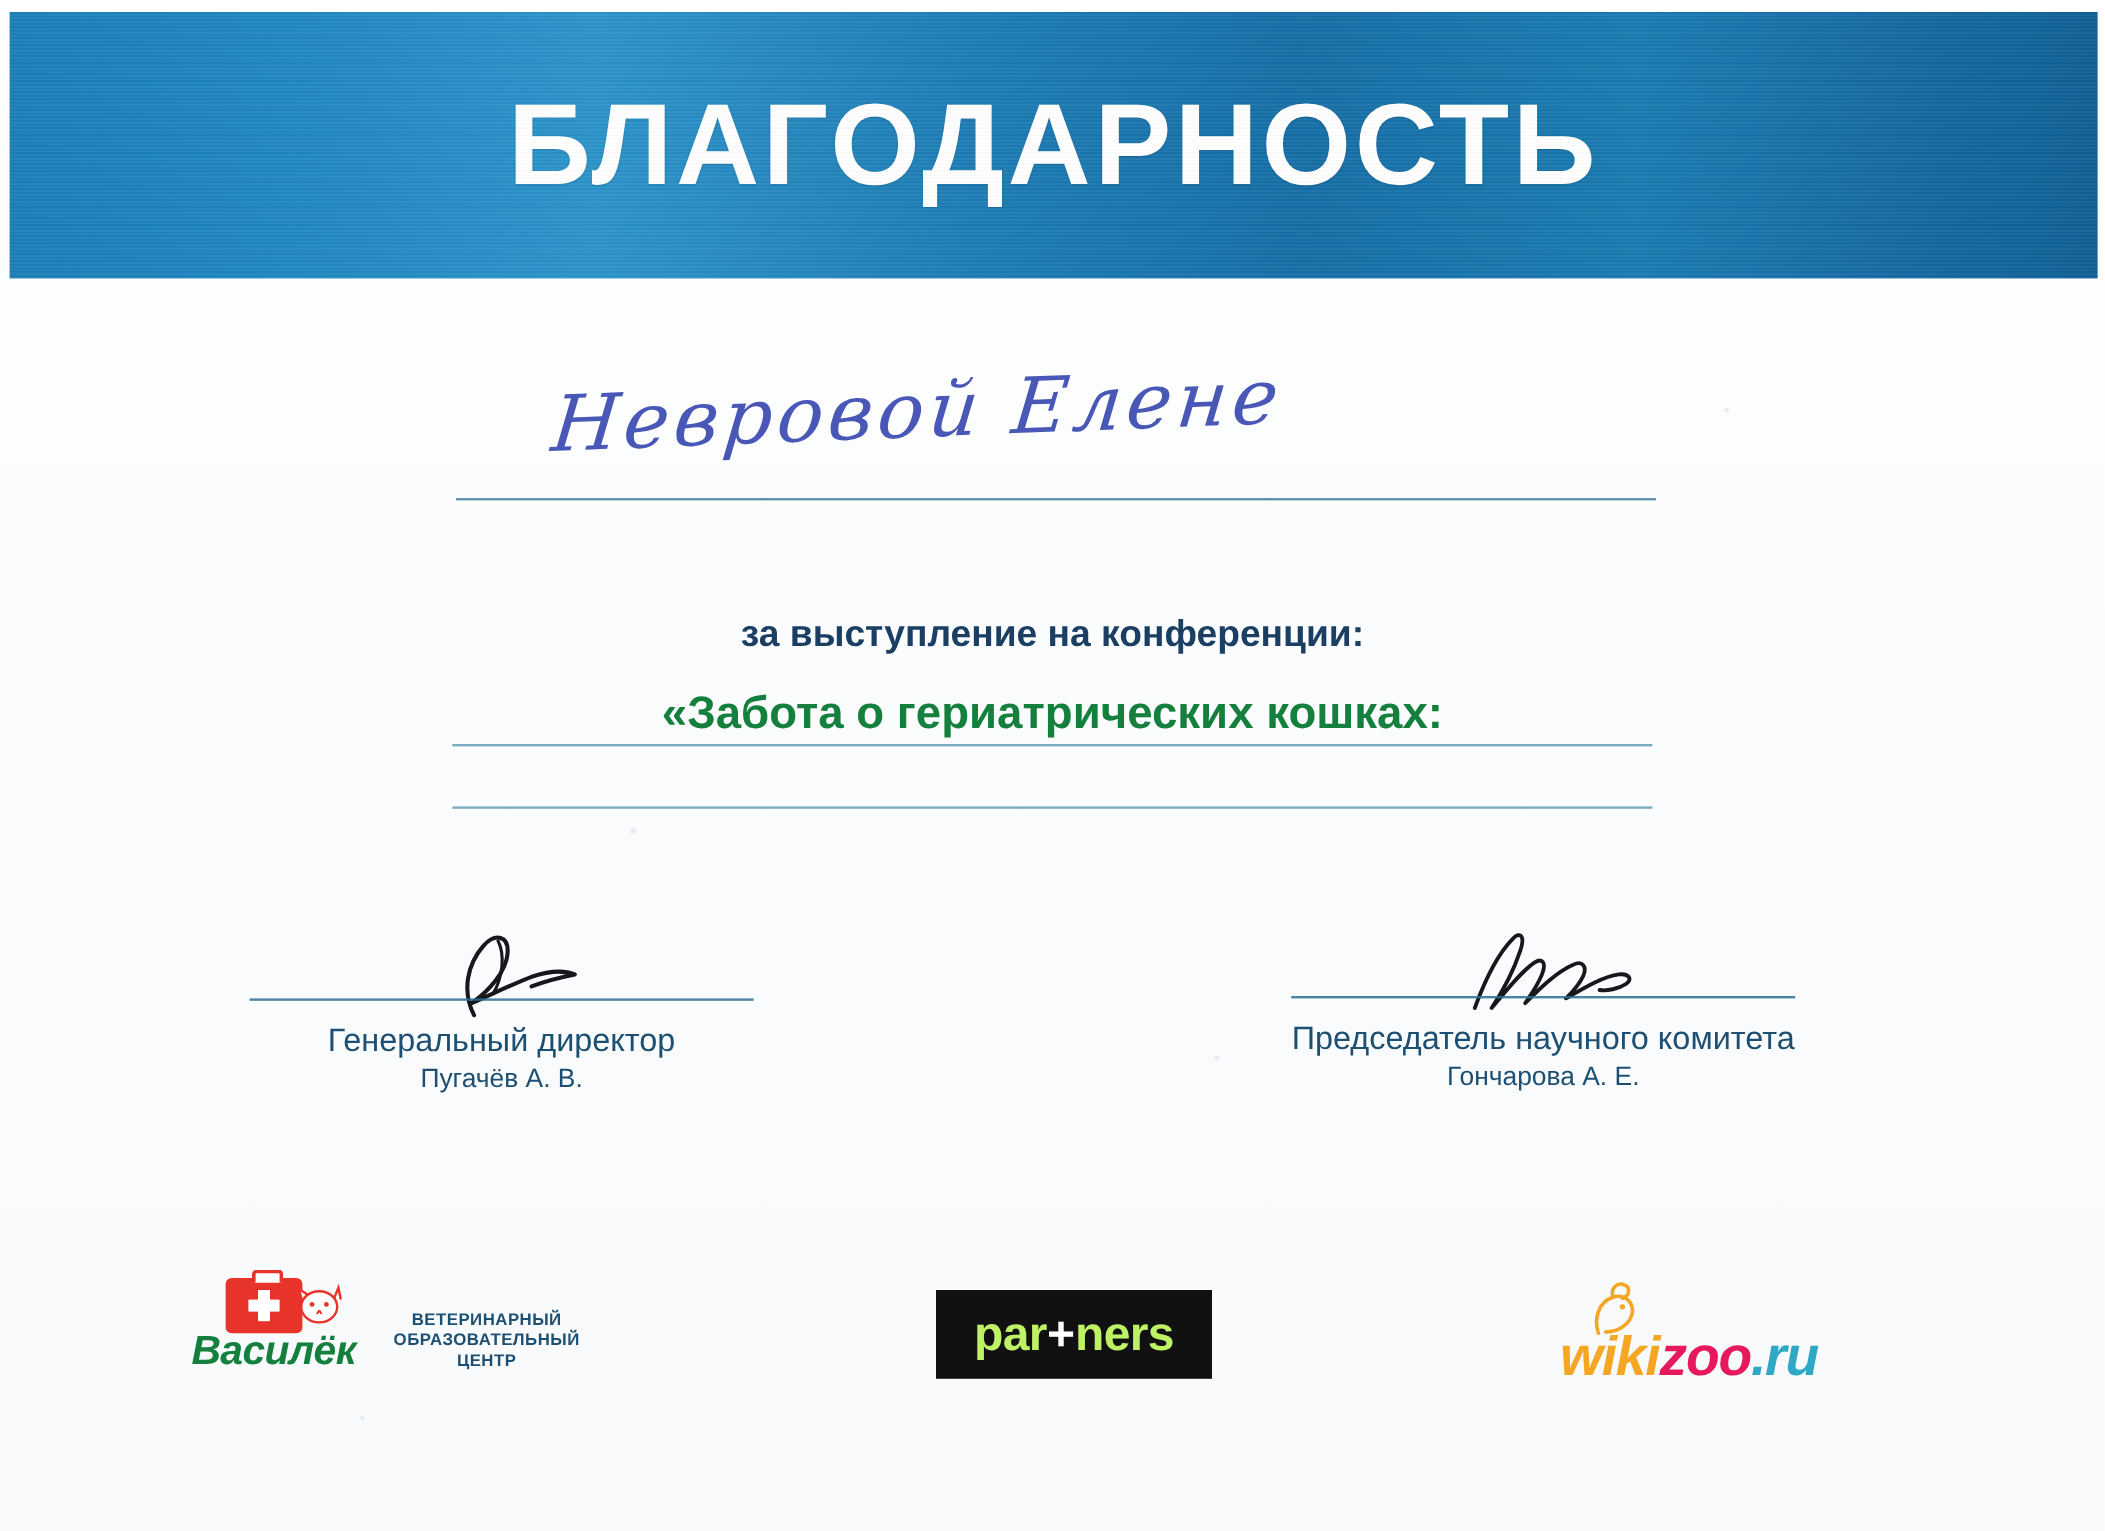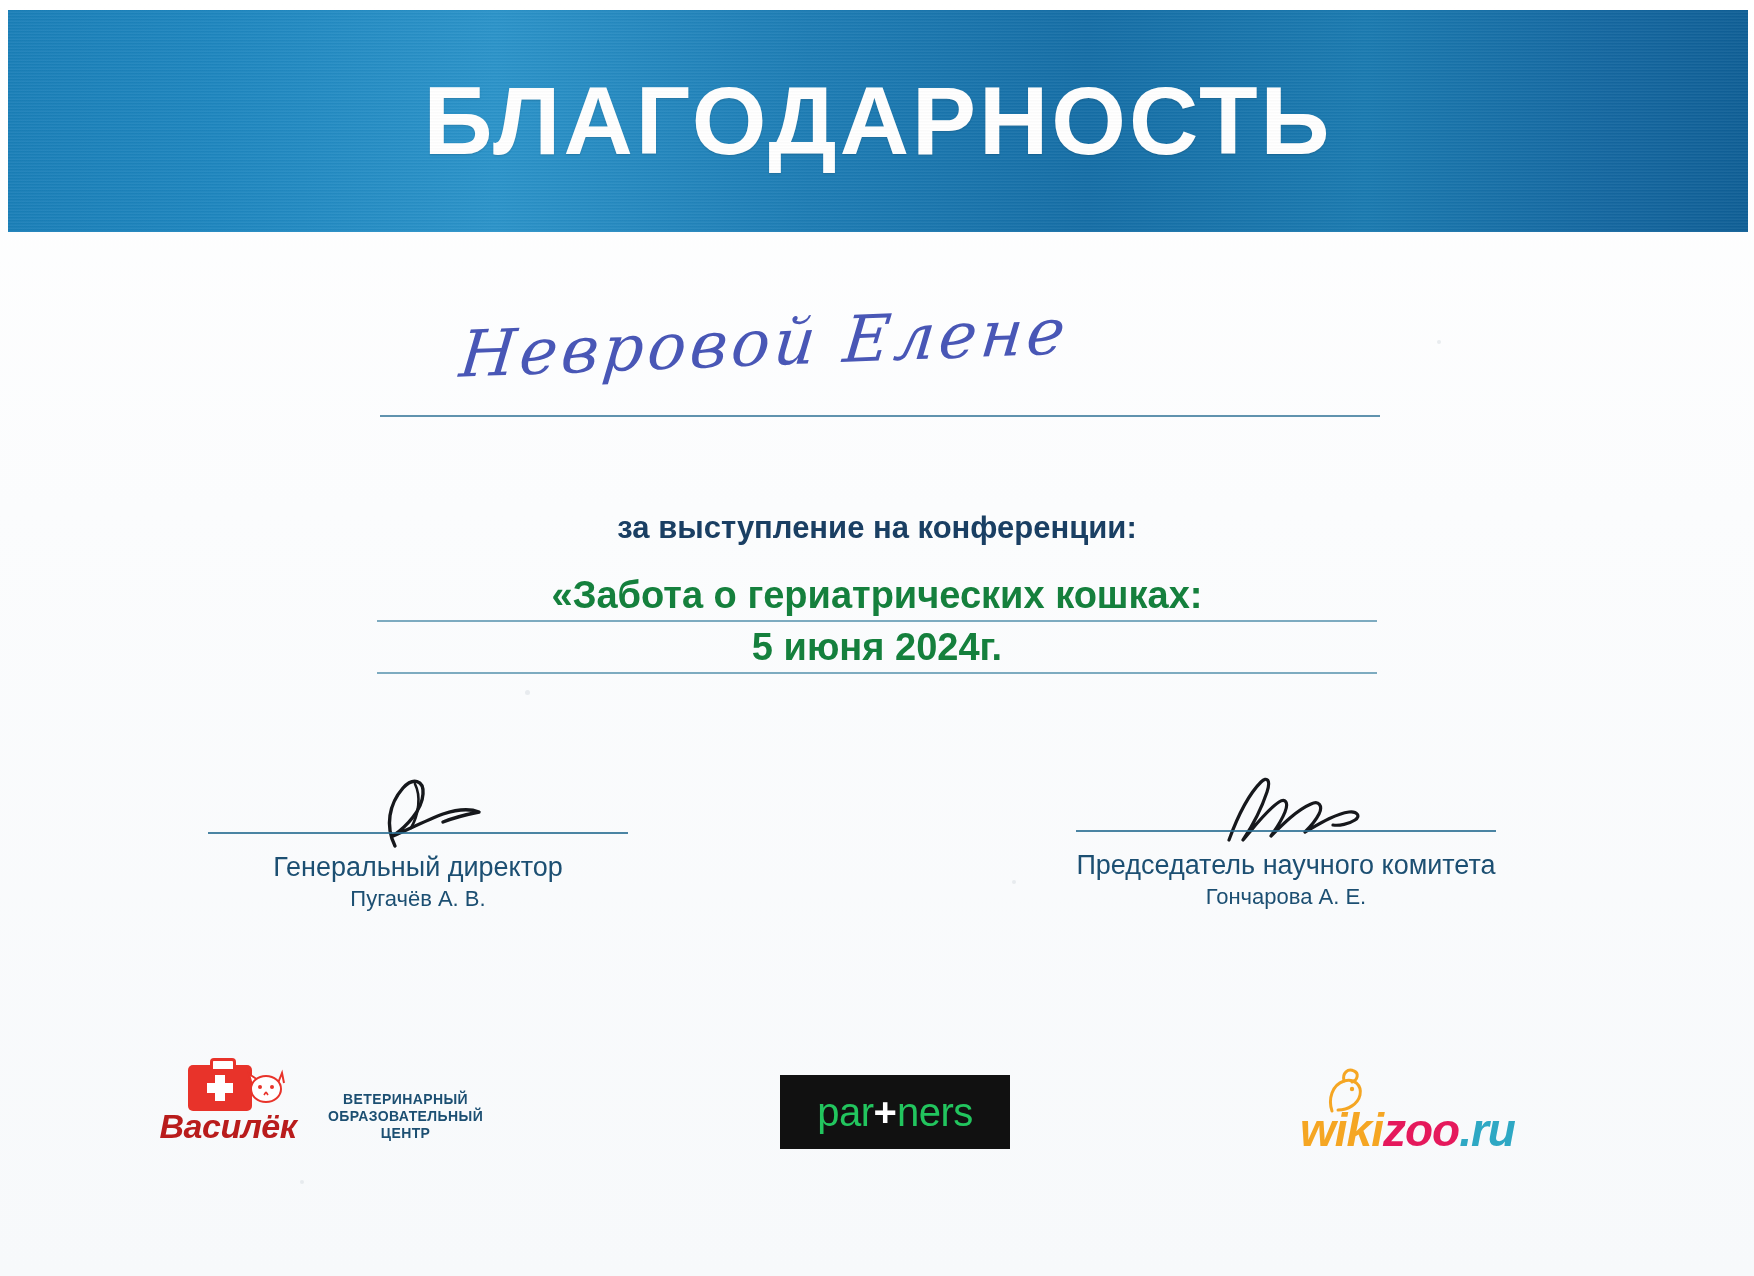--- a/index.html
+++ b/index.html
@@ -250,21 +250,21 @@
   }
   .vas-word {
     position: absolute;
     left: 0;
     top: 42px;
     width: 160px;
     text-align: center;
     font-size: 34px;
     font-weight: bold;
     font-style: italic;
-    color: #b91c1c;
+    color: #15803d;
     letter-spacing: -0.5px;
   }
   .vas-text {
     position: absolute;
     left: 180px;
     top: 26px;
     font-size: 14px;
     font-weight: bold;
     color: #1c4f72;
     line-height: 1.22;
@@ -278,23 +278,23 @@
     left: 780px;
     top: 20px;
     width: 230px;
     height: 74px;
     background: #111111;
     display: flex;
     align-items: center;
     justify-content: center;
   }
   .logo-partners .txt {
-    color: #22c55e;
+    color: #bef264;
     font-size: 40px;
-    font-weight: normal;
+    font-weight: bold;
     letter-spacing: -0.5px;
   }
   .logo-partners .plus {
     color: #ffffff;
     font-size: 40px;
     font-weight: bold;
   }
 
   
   .logo-wikizoo {
@@ -354,21 +354,20 @@
   </div>
 
   <div class="subtitle">за выступление на конференции:</div>
 
   <div class="conf-block">
     <div class="conf-line">
       <span>«Забота о гериатрических кошках:</span>
       <span class="rule"></span>
     </div>
     <div class="conf-line">
-      <span>5 июня 2024г.</span>
       <span class="rule"></span>
     </div>
   </div>
 
   <div class="sig left">
     <svg class="sig-mark" viewBox="0 0 230 82">
       <path d="M92 76 C82 56, 86 34, 100 18 C110 7, 121 10, 120 24 C119 40, 104 56, 90 66 C104 60, 124 50, 140 44 C152 40, 166 38, 176 42 C166 44, 150 48, 140 52" fill="none" stroke="#16181c" stroke-width="3.4" stroke-linecap="round" stroke-linejoin="round"></path>
       <path d="M112 14 C118 26, 116 44, 108 58" fill="none" stroke="#16181c" stroke-width="2.6" stroke-linecap="round"></path>
     </svg>
     <div class="sig-rule"></div>

